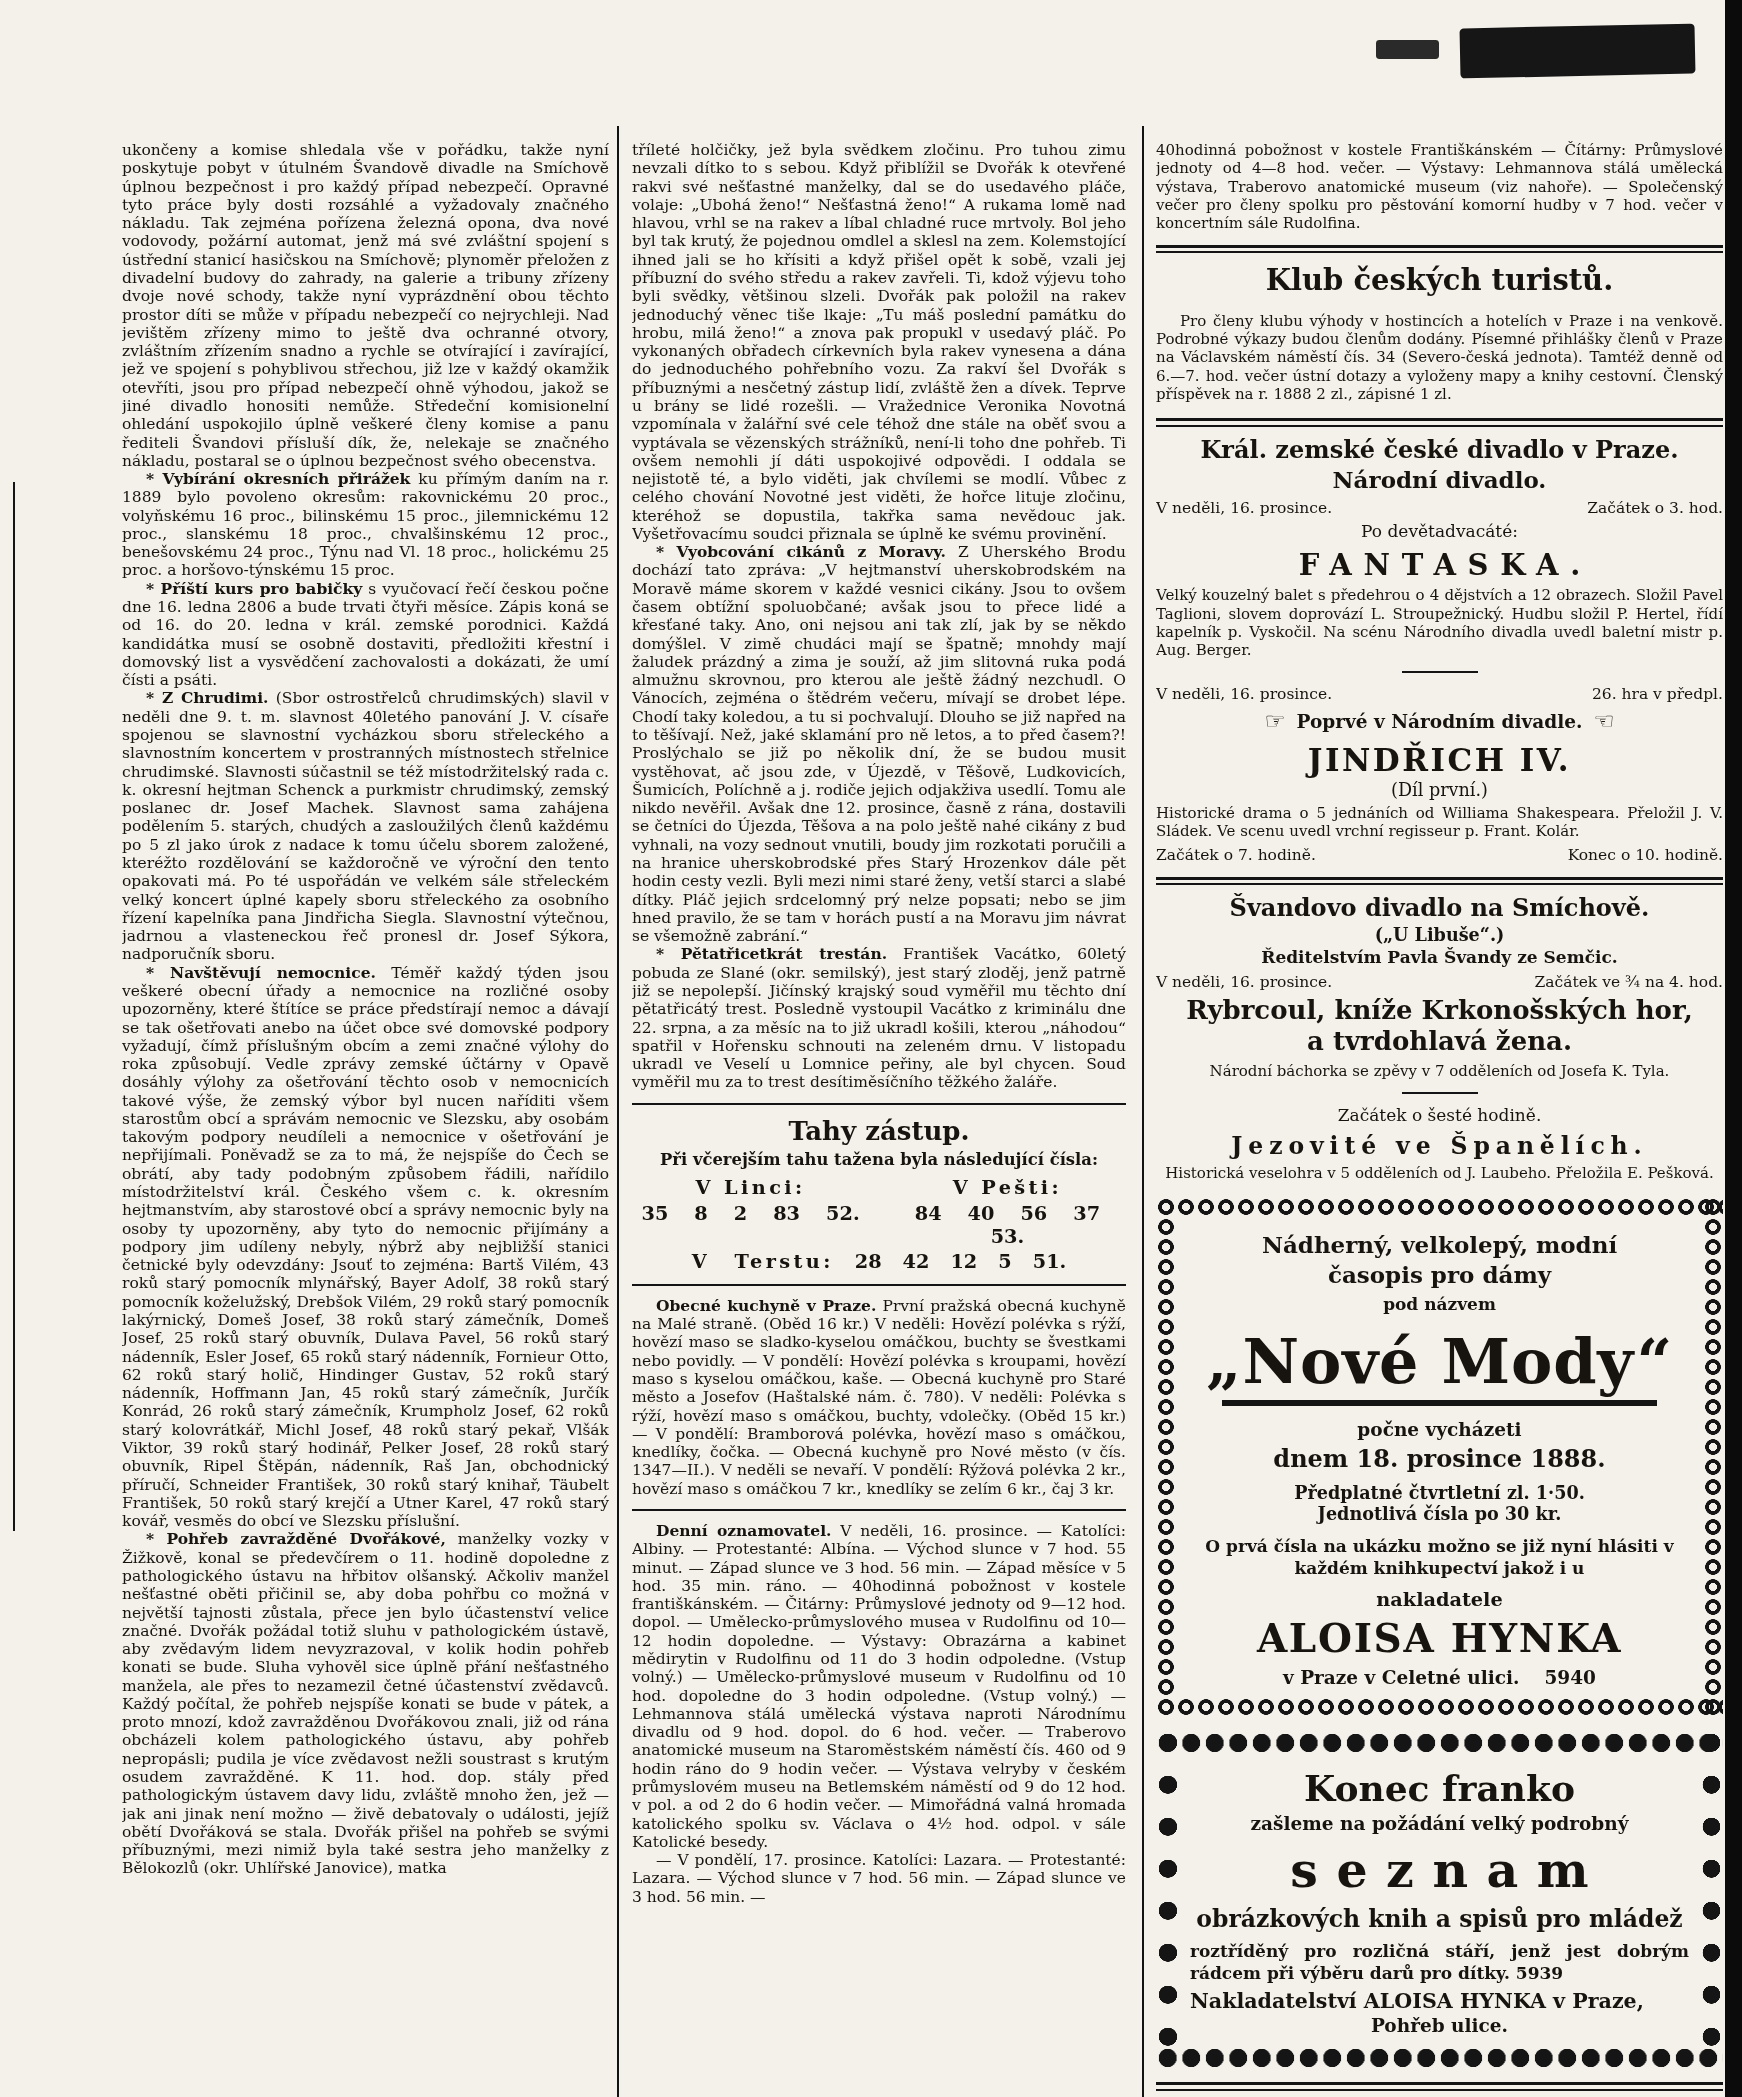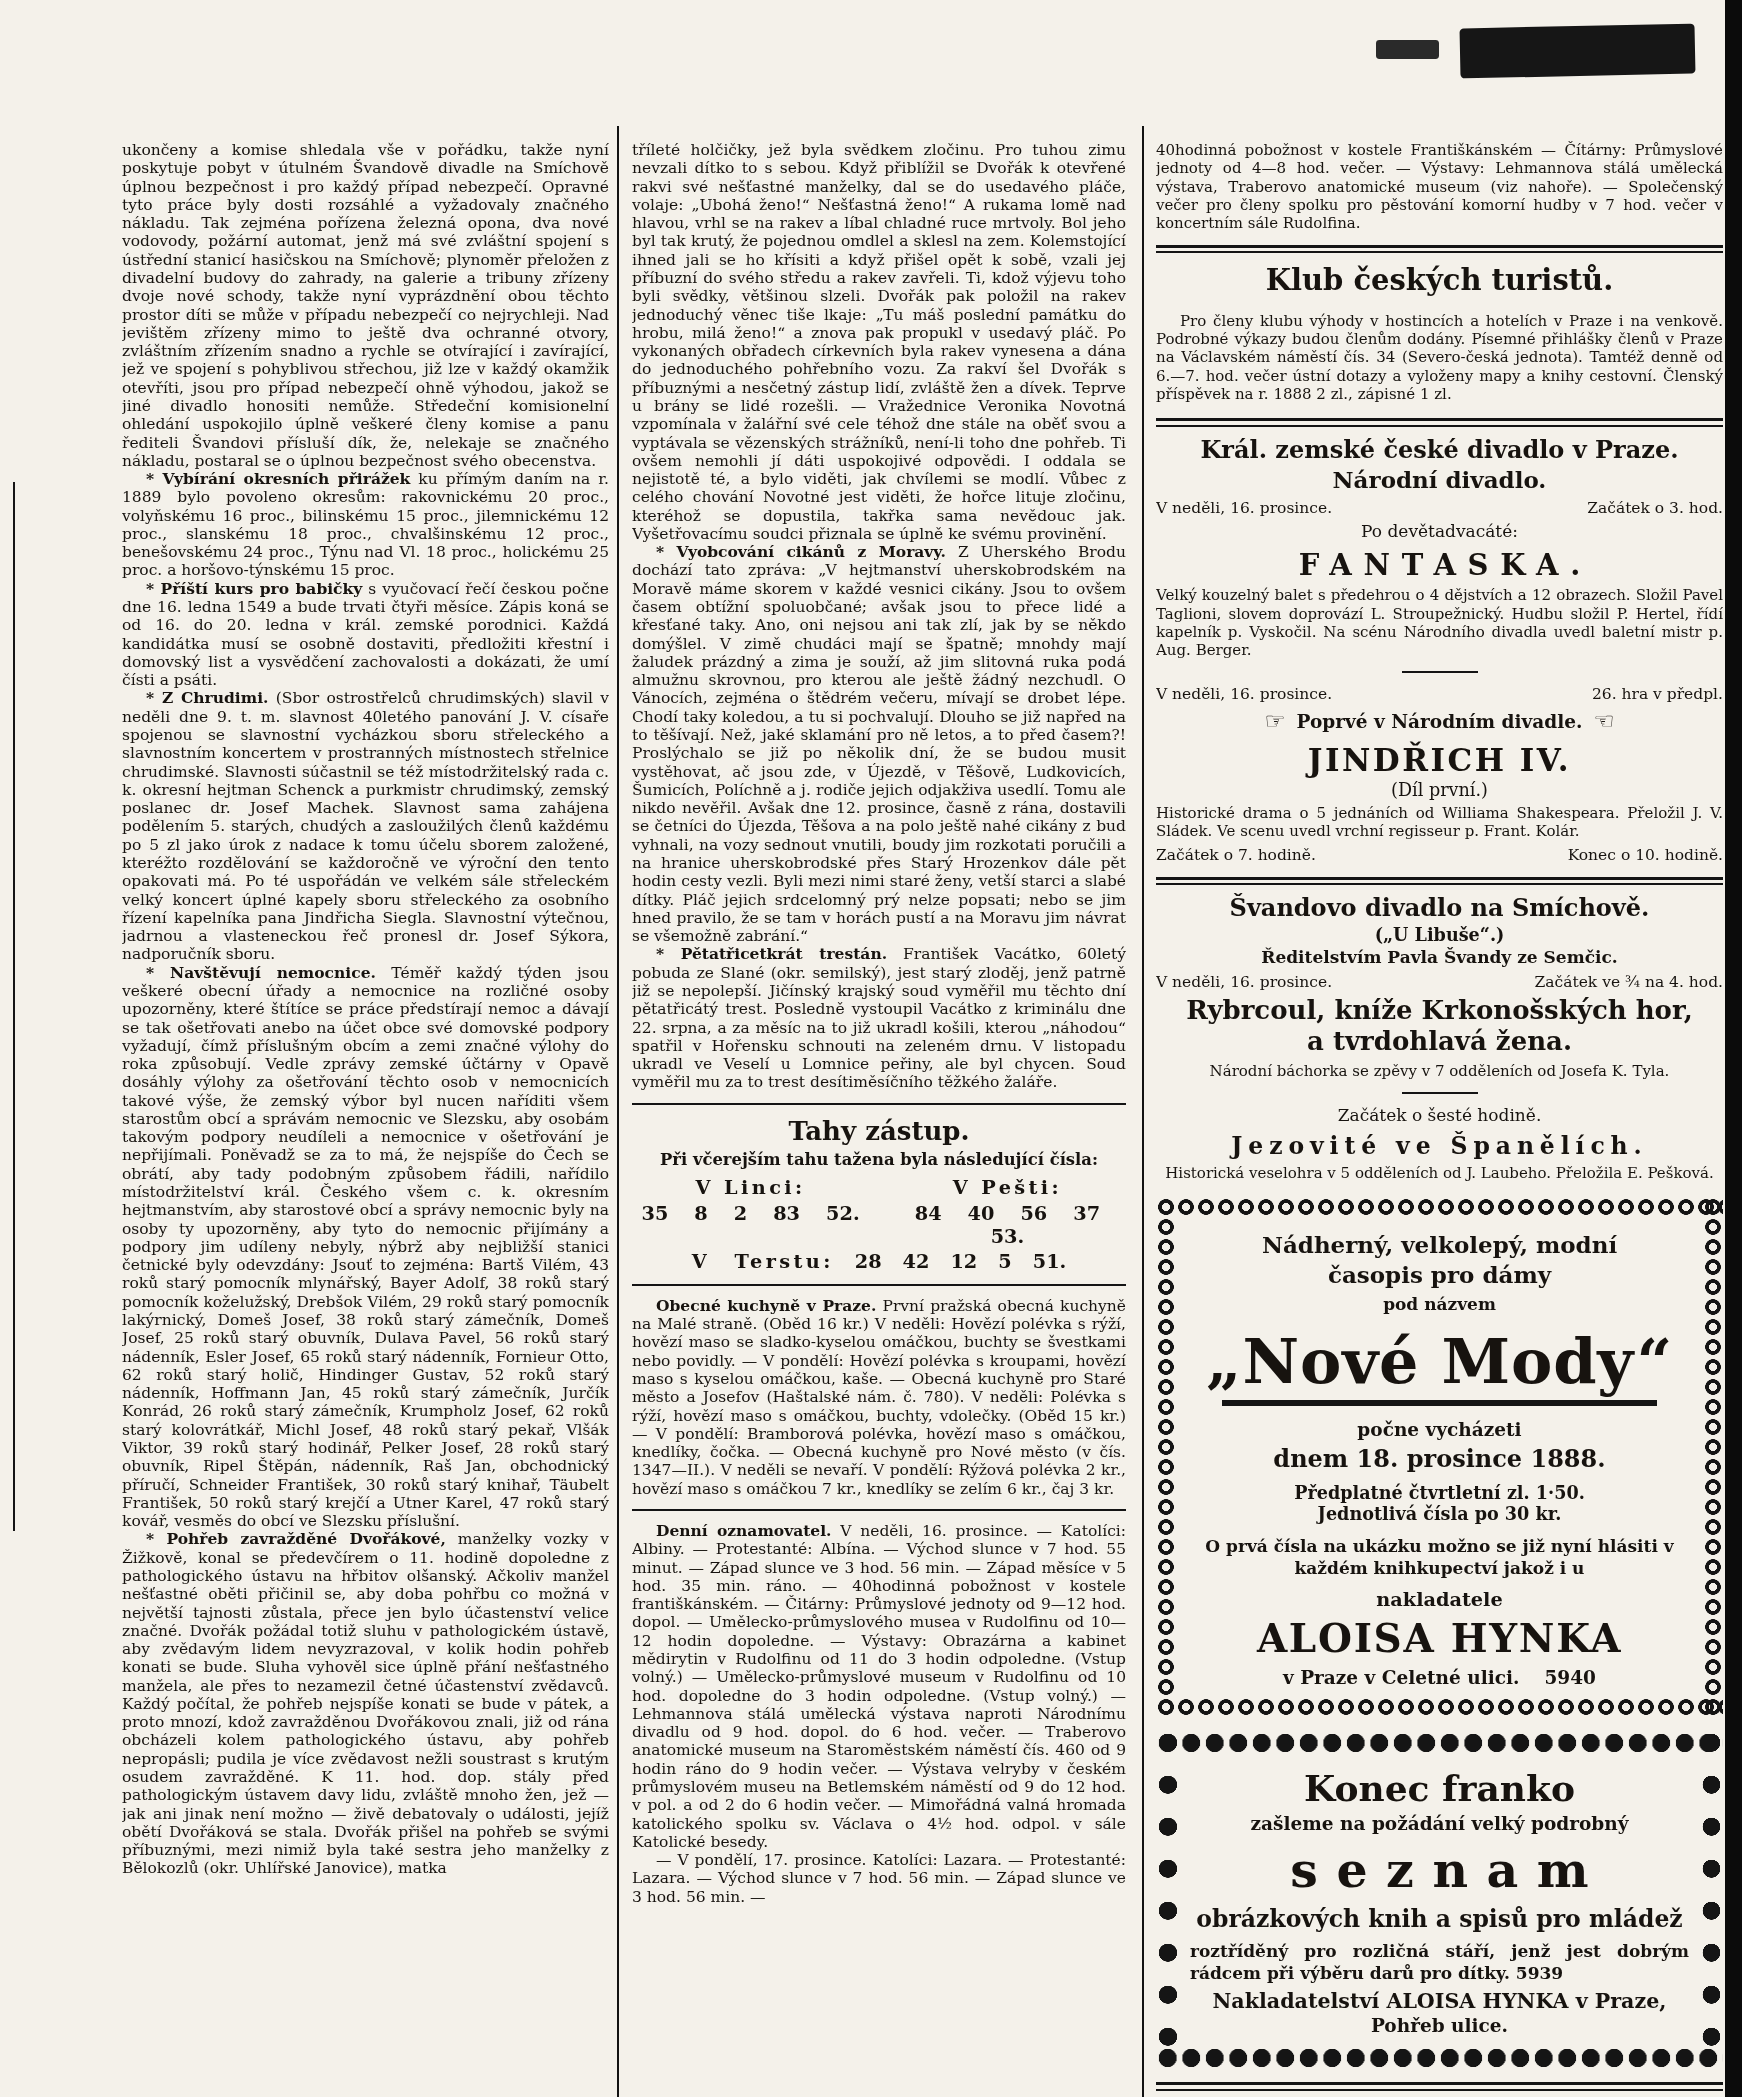--- a/index.html
+++ b/index.html
@@ -92,38 +92,38 @@
   .ad2 .orn-l, .ad2 .orn-r { top:0; bottom:0; width:23.5px;
     background-image:radial-gradient(circle at 11.7px 11.7px, #151515 8.8px, transparent 9.2px);
     background-size:23.5px 42px; background-repeat:repeat-y; }
   .ad2 .orn-l { left:0; } .ad2 .orn-r { right:0; }
   .ad2-inner { padding:36px 34px 34px; }
   .ad2-title { font-size:36px; font-weight:700; text-align:center; }
   .ad2-l1 { font-size:18.5px; font-weight:700; text-align:center; margin-top:3.4px; }
   .ad2-big { font-size:49px; font-weight:700; text-align:center; letter-spacing:18.5px; margin:7.6px 0 5.9px; text-indent:18.5px; }
   .ad2-l2 { font-size:23.5px; font-weight:700; text-align:center; }
   .ad2-l3 { font-size:17px; font-weight:700; text-align:justify; margin-top:6.7px; line-height:1.3; }
-  .ad2-l4 { font-size:20.6px; font-weight:700; text-align:center; margin-top:5px; }
+  .ad2-l4 { font-size:20.6px; font-weight:700; margin-top:5px; }
   .ad2-l5 { font-size:18.5px; font-weight:700; text-align:center; margin-top:1.7px; }
 </style>
 </head>
 <body>
 
 <div class="page">
 
   <div class="blob-topright"></div>
   <div class="blob-topright2"></div>
   <div class="margin-line"></div>
   <div class="vrule vrule-1"></div>
   <div class="vrule vrule-2"></div>
 
   <section class="col col-left">
     <p class="par noindent">ukončeny a komise shledala vše v pořádku, takže nyní poskytuje pobyt v útulném Švandově divadle na Smíchově úplnou bezpečnost i pro každý případ nebezpečí. Opravné tyto práce byly dosti rozsáhlé a vyžadovaly značného nákladu. Tak zejména pořízena železná opona, dva nové vodovody, požární automat, jenž má své zvláštní spojení s ústřední stanicí hasičskou na Smíchově; plynoměr přeložen z divadelní budovy do zahrady, na galerie a tribuny zřízeny dvoje nové schody, takže nyní vyprázdnění obou těchto prostor díti se může v případu nebezpečí co nejrychleji. Nad jevištěm zřízeny mimo to ještě dva ochranné otvory, zvláštním zřízením snadno a rychle se otvírající i zavírající, jež ve spojení s pohyblivou střechou, již lze v každý okamžik otevříti, jsou pro případ nebezpečí ohně výhodou, jakož se jiné divadlo honositi nemůže. Středeční komisionelní ohledání uspokojilo úplně veškeré členy komise a panu řediteli Švandovi přísluší dík, že, nelekaje se značného nákladu, postaral se o úplnou bezpečnost svého obecenstva.</p>
     <p class="par"><b>* Vybírání okresních přirážek</b><span> ku přímým daním na r. 1889 bylo povoleno okresům: rakovnickému 20 proc., volyňskému 16 proc., bilinskému 15 proc., jilemnickému 12 proc., slanskému 18 proc., chvalšinskému 12 proc., benešovskému 24 proc., Týnu nad Vl. 18 proc., holickému 25 proc. a horšovo-týnskému 15 proc.</span></p>
-    <p class="par"><b>* Příští kurs pro babičky</b><span> s vyučovací řečí českou počne dne 16. ledna 1549 a bude trvati čtyři měsíce. Zápis koná se od 16. do 20. ledna v král. zemské porodnici. Každá kandidátka musí se osobně dostaviti, předložiti křestní i domovský list a vysvědčení zachovalosti a dokázati, že umí čísti a psáti.</span></p>
+    <p class="par"><b>* Příští kurs pro babičky</b><span> s vyučovací řečí českou počne dne 16. ledna 2806 a bude trvati čtyři měsíce. Zápis koná se od 16. do 20. ledna v král. zemské porodnici. Každá kandidátka musí se osobně dostaviti, předložiti křestní i domovský list a vysvědčení zachovalosti a dokázati, že umí čísti a psáti.</span></p>
     <p class="par"><b>* Z Chrudimi.</b><span> (Sbor ostrostřelců chrudimských) slavil v neděli dne 9. t. m. slavnost 40letého panování J. V. císaře spojenou se slavnostní vycházkou sboru střeleckého a slavnostním koncertem v prostranných místnostech střelnice chrudimské. Slavnosti súčastnil se též místodržitelský rada c. k. okresní hejtman Schenck a purkmistr chrudimský, zemský poslanec dr. Josef Machek. Slavnost sama zahájena podělením 5. starých, chudých a zasloužilých členů každému po 5 zl jako úrok z nadace k tomu účelu sborem založené, kteréžto rozdělování se každoročně ve výroční den tento opakovati má. Po té uspořádán ve velkém sále střeleckém velký koncert úplné kapely sboru střeleckého za osobního řízení kapelníka pana Jindřicha Siegla. Slavnostní výtečnou, jadrnou a vlasteneckou řeč pronesl dr. Josef Sýkora, nadporučník sboru.</span></p>
     <p class="par"><b>* Navštěvují nemocnice.</b><span> Téměř každý týden jsou veškeré obecní úřady a nemocnice na rozličné osoby upozorněny, které štítíce se práce předstírají nemoc a dávají se tak ošetřovati anebo na účet obce své domovské podpory vyžadují, čímž příslušným obcím a zemi značné výlohy do roka způsobují. Vedle zprávy zemské účtárny v Opavě dosáhly výlohy za ošetřování těchto osob v nemocnicích takové výše, že zemský výbor byl nucen naříditi všem starostům obcí a správám nemocnic ve Slezsku, aby osobám takovým podpory neudíleli a nemocnice v ošetřování je nepřijímali. Poněvadž se za to má, že nejspíše do Čech se obrátí, aby tady podobným způsobem řádili, nařídilo místodržitelství král. Českého všem c. k. okresním hejtmanstvím, aby starostové obcí a správy nemocnic byly na osoby ty upozorněny, aby tyto do nemocnic přijímány a podpory jim udíleny nebyly, nýbrž aby nejbližší stanici četnické byly odevzdány: Jsouť to zejména: Bartš Vilém, 43 roků starý pomocník mlynářský, Bayer Adolf, 38 roků starý pomocník koželužský, Drebšok Vilém, 29 roků starý pomocník lakýrnický, Domeš Josef, 38 roků starý zámečník, Domeš Josef, 25 roků starý obuvník, Dulava Pavel, 56 roků starý nádenník, Esler Josef, 65 roků starý nádenník, Fornieur Otto, 62 roků starý holič, Hindinger Gustav, 52 roků starý nádenník, Hoffmann Jan, 45 roků starý zámečník, Jurčík Konrád, 26 roků starý zámečník, Krumpholz Josef, 62 roků starý kolovrátkář, Michl Josef, 48 roků starý pekař, Vlšák Viktor, 39 roků starý hodinář, Pelker Josef, 28 roků starý obuvník, Ripel Štěpán, nádenník, Raš Jan, obchodnický příručí, Schneider František, 30 roků starý knihař, Täubelt František, 50 roků starý krejčí a Utner Karel, 47 roků starý kovář, vesměs do obcí ve Slezsku příslušní.</span></p>
     <p class="par"><b>* Pohřeb zavražděné Dvořákové,</b><span> manželky vozky v Žižkově, konal se předevčírem o 11. hodině dopoledne z pathologického ústavu na hřbitov olšanský. Ačkoliv manžel nešťastné oběti přičinil se, aby doba pohřbu co možná v největší tajnosti zůstala, přece jen bylo účastenství velice značné. Dvořák požádal totiž sluhu v pathologickém ústavě, aby zvědavým lidem nevyzrazoval, v kolik hodin pohřeb konati se bude. Sluha vyhověl sice úplně přání nešťastného manžela, ale přes to nezamezil četné účastenství zvědavců. Každý počítal, že pohřeb nejspíše konati se bude v pátek, a proto mnozí, kdož zavražděnou Dvořákovou znali, již od rána obcházeli kolem pathologického ústavu, aby pohřeb nepropásli; pudila je více zvědavost nežli soustrast s krutým osudem zavražděné. K 11. hod. dop. stály před pathologickým ústavem davy lidu, zvláště mnoho žen, jež — jak ani jinak není možno — živě debatovaly o události, jejíž obětí Dvořáková se stala. Dvořák přišel na pohřeb se svými příbuznými, mezi nimiž byla také sestra jeho manželky z Bělokozlů (okr. Uhlířské Janovice), matka</span></p>
   </section>
 
   <section class="col col-mid">
     <p class="par noindent">tříleté holčičky, jež byla svědkem zločinu. Pro tuhou zimu nevzali dítko to s sebou. Když přiblížil se Dvořák k otevřené rakvi své nešťastné manželky, dal se do usedavého pláče, volaje: „Ubohá ženo!“ Nešťastná ženo!“ A rukama lomě nad hlavou, vrhl se na rakev a líbal chladné ruce mrtvoly. Bol jeho byl tak krutý, že pojednou omdlel a sklesl na zem. Kolemstojící ihned jali se ho křísiti a když přišel opět k sobě, vzali jej příbuzní do svého středu a rakev zavřeli. Ti, kdož výjevu toho byli svědky, většinou slzeli. Dvořák pak položil na rakev jednoduchý věnec tiše lkaje: „Tu máš poslední památku do hrobu, milá ženo!“ a znova pak propukl v usedavý pláč. Po vykonaných obřadech církevních byla rakev vynesena a dána do jednoduchého pohřebního vozu. Za rakví šel Dvořák s příbuznými a nesčetný zástup lidí, zvláště žen a dívek. Teprve u brány se lidé rozešli. — Vražednice Veronika Novotná vzpomínala v žalářní své cele téhož dne stále na oběť svou a vyptávala se vězenských strážníků, není-li toho dne pohřeb. Ti ovšem nemohli jí dáti uspokojivé odpovědi. I oddala se nejistotě té, a bylo viděti, jak chvílemi se modlí. Vůbec z celého chování Novotné jest viděti, že hořce lituje zločinu, kteréhož se dopustila, takřka sama nevědouc jak. Vyšetřovacímu soudci přiznala se úplně ke svému provinění.</p>
     <p class="par"><b>* Vyobcování cikánů z Moravy.</b><span> Z Uherského Brodu dochází tato zpráva: „V hejtmanství uherskobrodském na Moravě máme skorem v každé vesnici cikány. Jsou to ovšem časem obtížní spoluobčané; avšak jsou to přece lidé a křesťané taky. Ano, oni nejsou ani tak zlí, jak by se někdo domýšlel. V zimě chudáci mají se špatně; mnohdy mají žaludek prázdný a zima je souží, až jim slitovná ruka podá almužnu skrovnou, pro kterou ale ještě žádný nezchudl. O Vánocích, zejména o štědrém večeru, mívají se drobet lépe. Chodí taky koledou, a tu si pochvalují. Dlouho se již napřed na to těšívají. Než, jaké sklamání pro ně letos, a to před časem?! Proslýchalo se již po několik dní, že se budou musit vystěhovat, ač jsou zde, v Újezdě, v Těšově, Ludkovicích, Šumicích, Políchně a j. rodiče jejich odjakživa usedlí. Tomu ale nikdo nevěřil. Avšak dne 12. prosince, časně z rána, dostavili se četníci do Újezda, Těšova a na polo ještě nahé cikány z bud vyhnali, na vozy sednout vnutili, boudy jim rozkotati poručili a na hranice uherskobrodské přes Starý Hrozenkov dále pět hodin cesty vezli. Byli mezi nimi staré ženy, vetší starci a slabé dítky. Pláč jejich srdcelomný prý nelze popsati; nebo se jim hned pravilo, že se tam v horách pustí a na Moravu jim návrat se všemožně zabrání.“</span></p>
     <p class="par"><b>* Pětatřicetkrát trestán.</b><span> František Vacátko, 60letý pobuda ze Slané (okr. semilský), jest starý zloděj, jenž patrně již se nepolepší. Jičínský krajský soud vyměřil mu těchto dní pětatřicátý trest. Posledně vystoupil Vacátko z kriminálu dne 22. srpna, a za měsíc na to již ukradl košili, kterou „náhodou“ spatřil v Hořensku schnouti na zeleném drnu. V listopadu ukradl ve Veselí u Lomnice peřiny, ale byl chycen. Soud vyměřil mu za to trest desítiměsíčního těžkého žaláře.</span></p>
 

